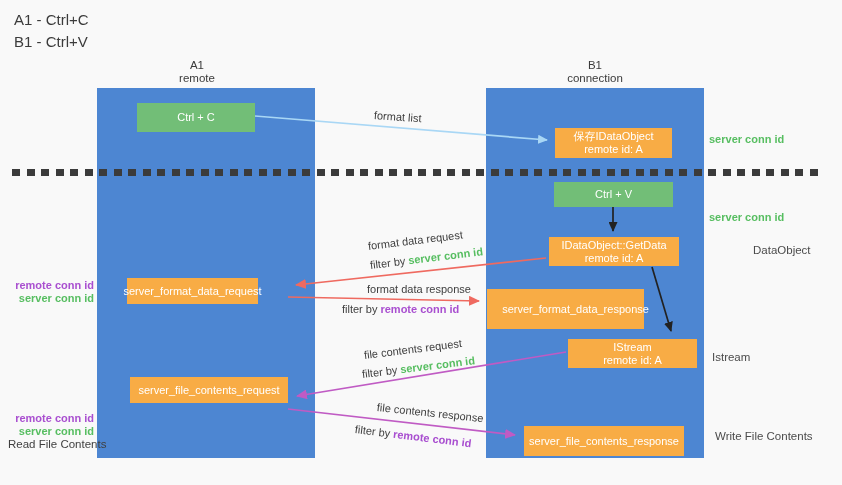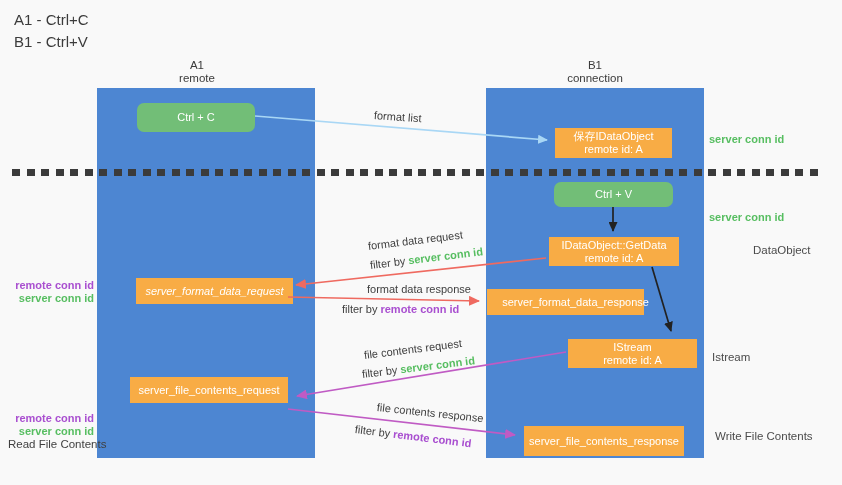--- a/index.html
+++ b/index.html
@@ -29,21 +29,21 @@
   }
   .dotted-line {
     position:absolute; left:12px; top:169px; width:812px; height:7px; z-index:3;
     background:repeating-linear-gradient(90deg,#3b3b3b 0 8px,transparent 8px 14.5px);
   }
   .node {
     position:absolute; z-index:4;
     display:flex; flex-direction:column; align-items:center; justify-content:center;
     color:#fff; font-size:11px; line-height:13px; text-align:center;
   }
-  .green-box  { background:#72BE77;border-radius:7px; }
+  .green-box  { background:#72BE77; }
   .orange-box { background:#F8AC45; }
 
   .side-label { position:absolute; z-index:2; font-size:11.5px; color:#4b4b4b; white-space:nowrap; }
   .conn-ids   { position:absolute; z-index:2; font-size:11px; font-weight:bold; line-height:12.5px;
                 text-align:right; width:94px; left:0; white-space:nowrap; }
   .green-text  { color:#57BE61; font-weight:bold; }
   .purple-text { color:#A94FD0; font-weight:bold; }
 
   .mlabel { position:absolute; z-index:2; font-size:11px; color:#3e3e3e; white-space:nowrap;
             transform-origin:left center; }
@@ -86,25 +86,25 @@
 
   <div class="node green-box" style="left:554px; top:182px; width:119px; height:25px;">
     <span>Ctrl + V</span>
   </div>
 
   <div class="node orange-box" style="left:549px; top:237px; width:130px; height:29px;">
     <span>IDataObject::GetData</span>
     <span>remote id: A</span>
   </div>
 
-  <div class="node orange-box" style="left:136px; top:278px; width:157px; height:26px;font-style:italic;">
+  <div class="node orange-box" style="left:127px; top:278px; width:131px; height:26px;">
     <span>server_format_data_request</span>
   </div>
 
-  <div class="node orange-box" style="left:487px; top:289px; width:157px; height:26px;padding-left:20px;">
+  <div class="node orange-box" style="left:487px; top:289px; width:157px; height:40px;padding-left:20px;">
     <span>server_format_data_response</span>
   </div>
 
   <div class="node orange-box" style="left:568px; top:339px; width:129px; height:29px;">
     <span>IStream</span>
     <span>remote id: A</span>
   </div>
 
   <div class="node orange-box" style="left:130px; top:377px; width:158px; height:26px;">
     <span>server_file_contents_request</span>

